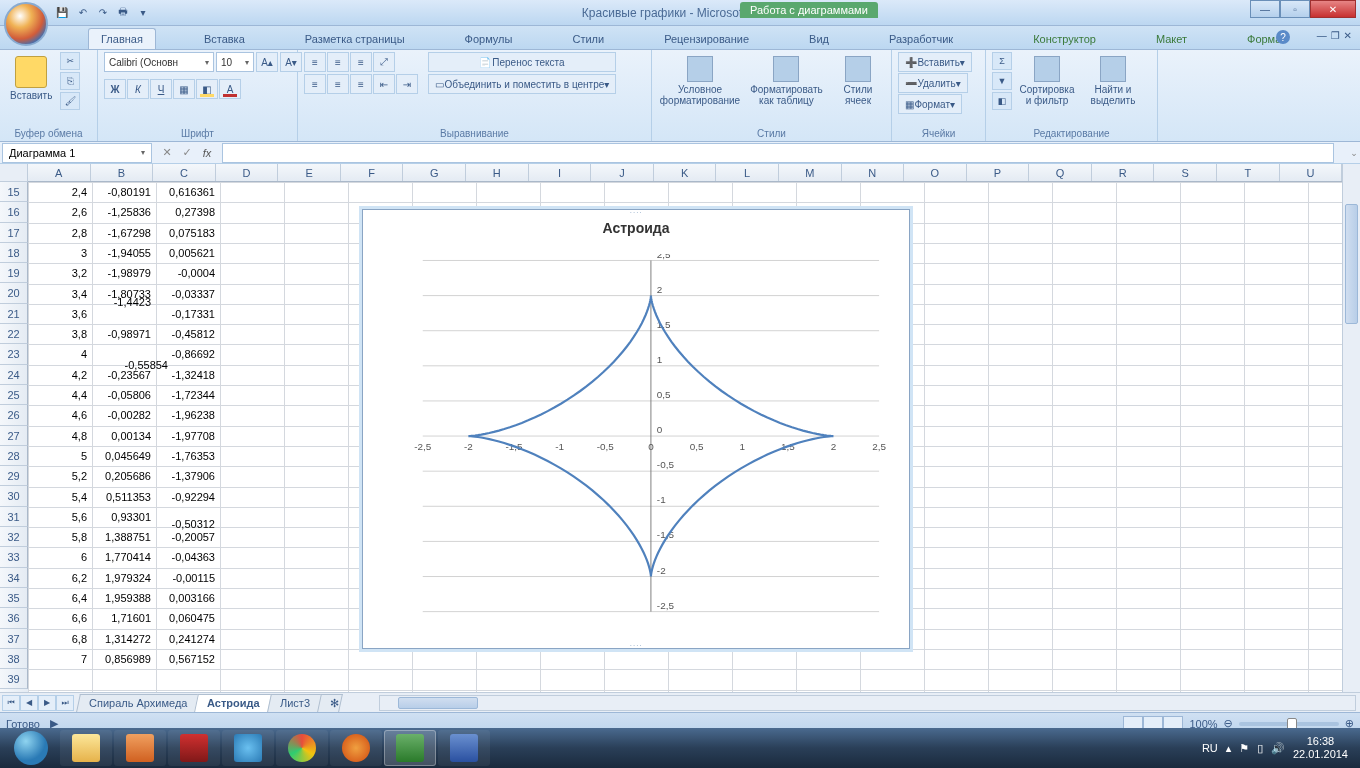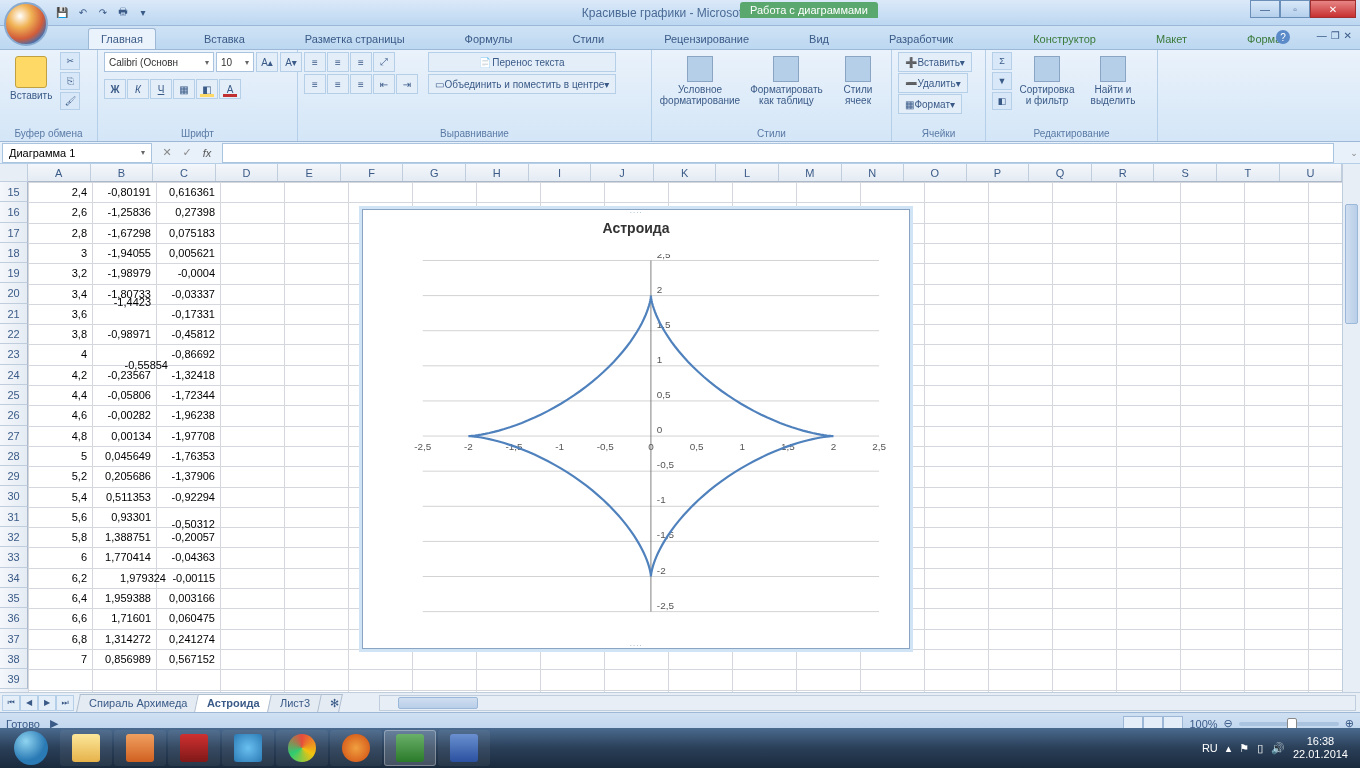--- a/index.html
+++ b/index.html
@@ -431,21 +431,21 @@
       <div class="cell" style="left: 0px; top: 324.8px; width: 62px;">5,6</div>
       <div class="cell" style="left: 64px; top: 324.8px; width: 62px;">0,93301</div>
       <div class="cell" style="left: 128px; top: 332px; width: 62px;">-0,50312</div>
       <div class="cell" style="left: 0px; top: 345.1px; width: 62px;">5,8</div>
       <div class="cell" style="left: 64px; top: 345.1px; width: 62px;">1,388751</div>
       <div class="cell" style="left: 128px; top: 345.1px; width: 62px;">-0,20057</div>
       <div class="cell" style="left: 0px; top: 365.4px; width: 62px;">6</div>
       <div class="cell" style="left: 64px; top: 365.4px; width: 62px;">1,770414</div>
       <div class="cell" style="left: 128px; top: 365.4px; width: 62px;">-0,04363</div>
       <div class="cell" style="left: 0px; top: 385.7px; width: 62px;">6,2</div>
-      <div class="cell" style="left: 64px; top: 385.7px; width: 62px; margin-left: 15px;">1,979324</div>
+      <div class="cell" style="left: 64px; top: 385.7px; width: 62px;">1,979324</div>
       <div class="cell" style="left: 128px; top: 385.7px; width: 62px;">-0,00115</div>
       <div class="cell" style="left: 0px; top: 406px; width: 62px;">6,4</div>
       <div class="cell" style="left: 64px; top: 406px; width: 62px;">1,959388</div>
       <div class="cell" style="left: 128px; top: 406px; width: 62px;">0,003166</div>
       <div class="cell" style="left: 0px; top: 426.3px; width: 62px;">6,6</div>
       <div class="cell" style="left: 64px; top: 426.3px; width: 62px;">1,71601</div>
       <div class="cell" style="left: 128px; top: 426.3px; width: 62px;">0,060475</div>
       <div class="cell" style="left: 0px; top: 446.6px; width: 62px;">6,8</div>
       <div class="cell" style="left: 64px; top: 446.6px; width: 62px;">1,314272</div>
       <div class="cell" style="left: 128px; top: 446.6px; width: 62px;">0,241274</div>

